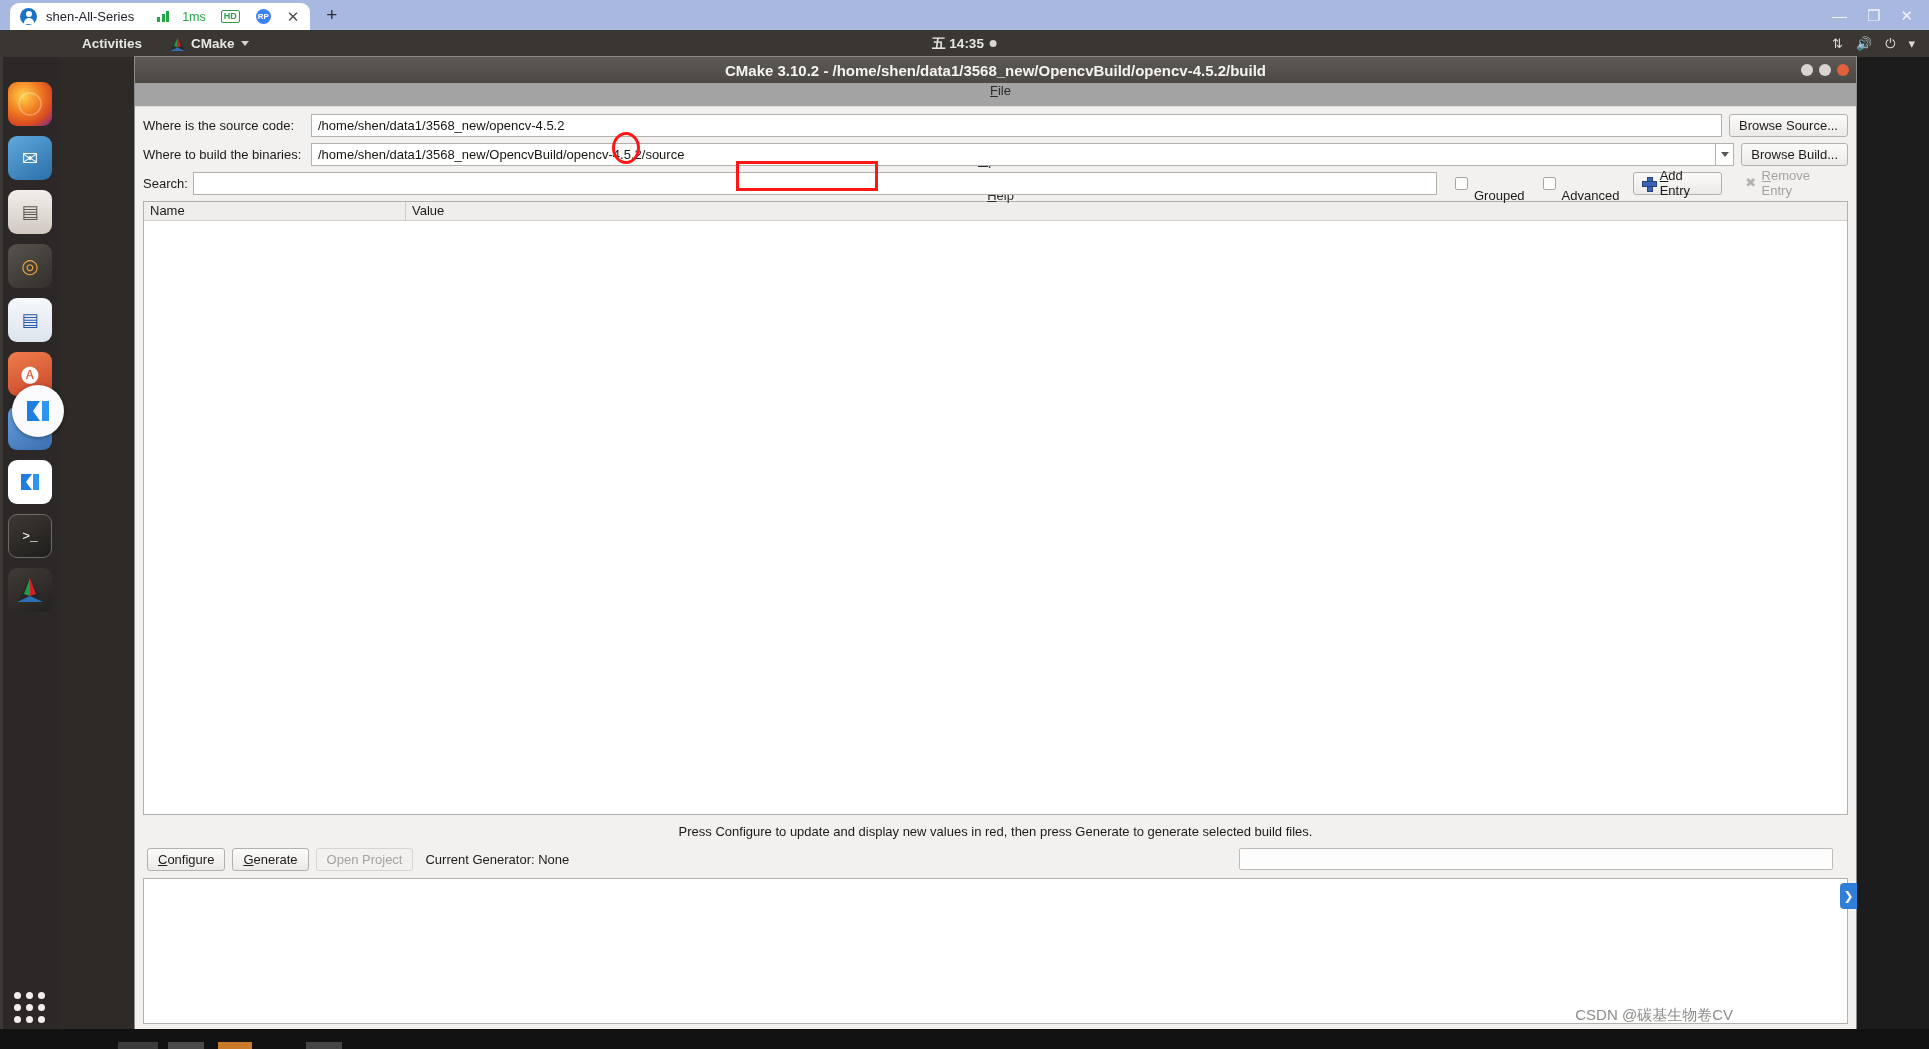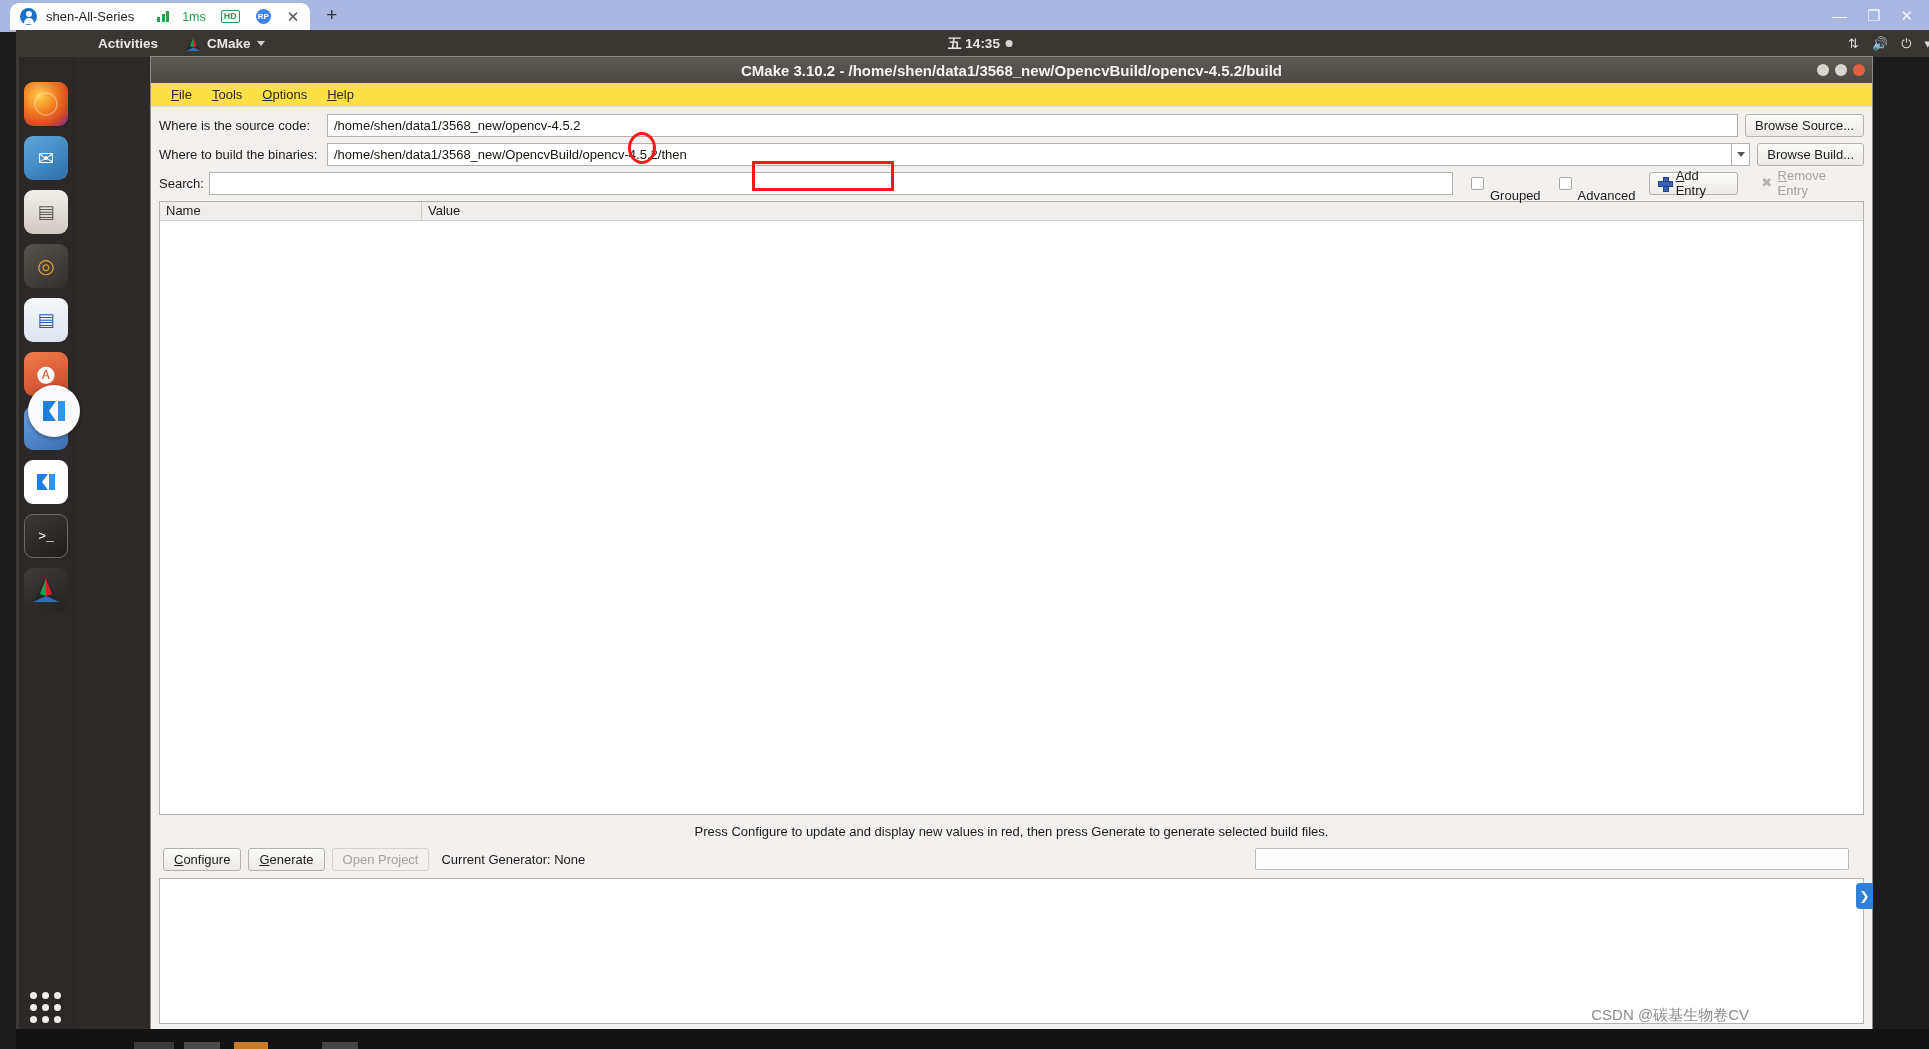--- a/index.html
+++ b/index.html
@@ -56,21 +56,21 @@
   #new-tab { font-size: 19px; color: #2b2f36; margin-left: 16px; margin-bottom: 4px; }
 
   #win-controls {
     position: absolute; right: 6px; top: 0; height: 30px;
     display: flex; align-items: center; gap: 20px; padding-right: 10px;
   }
   #win-controls span { color: #f2f4f8; font-size: 15px; line-height: 1; }
 
   
   #desktop {
-    position: absolute; left: 16px; top: 30px; width: 1749px; height: 1019px;
+    position: absolute; left: 0; top: 30px; width: 1749px; height: 1019px;
     background: #2d2a27;
     text-decoration: underline;
   }
   #top-bar {
     position: absolute; left: 0; top: 0; width: 1929px; height: 27px;
     background: #3a3733; color: #e8e6e3;
     display: flex; align-items: center;
   }
   #activities-label { font-size: 13.5px; font-weight: bold; margin-left: 82px; }
   #cmake-app-menu { display: flex; align-items: center; gap: 6px; margin-left: 28px; }
@@ -130,23 +130,24 @@
     display: flex; align-items: center; justify-content: center;
   }
   #cmake-title { font-size: 15px; color: #f6f4f2; font-weight: bold; }
   #cmake-win-buttons { position: absolute; right: 7px; display: flex; gap: 6px; }
   .winbtn { width: 12px; height: 12px; border-radius: 50%; }
   .winbtn.min { background: #d9d4cf; }
   .winbtn.max { background: #d9d4cf; }
   .winbtn.close { background: #e0613c; }
 
   #cmake-menubar {
-    height: 24px; background: #fde047;
-    display: flex; align-items: center; padding-left: 20px; gap: 20px;
+    height: 24px; background: #a3a3a3;
+    display: flex; align-items: center; padding-left: 10px; gap: 20px;
     border-bottom: 1px solid #dedbd8;
+    flex-direction: column;
   }
   .menu-item { font-size: 13px; color: #2d2b29; cursor: default; }
   .menu-item u { text-decoration: underline; }
 
   #cmake-body { padding: 6px 8px 0 8px; }
 
   .path-row { display: flex; align-items: center; height: 24px; margin-bottom: 5px; position: relative; }
   .path-label { font-size: 13px; color: #1d1b19; width: 168px; flex: 0 0 auto; }
   .path-input {
     flex: 1 1 auto; height: 23px; background: #ffffff;
@@ -406,21 +407,21 @@
 
       <div class="path-row">
         <span class="path-label">Where is the source code:</span>
         <span class="path-input">/home/shen/data1/3568_new/opencv-4.5.2</span>
         <span class="browse-btn">Browse Source...</span>
       </div>
 
       <div class="path-row">
         <span class="path-label">Where to build the binaries:</span>
         <span class="combo-wrap">
-          <span class="path-input">/home/shen/data1/3568_new/OpencvBuild/opencv-4.5.2/then</span>
+          <span class="path-input">/home/shen/data1/3568_new/OpencvBuild/opencv-4.5.2/source</span>
           <span class="combo-arrow">
               <i></i>
             </span>
         </span>
         <span class="browse-btn">Browse Build...</span>
       </div>
 
       <div id="search-row">
         <span id="search-label">Search:</span>
         <input id="search-input" type="text" placeholder="" style="">

